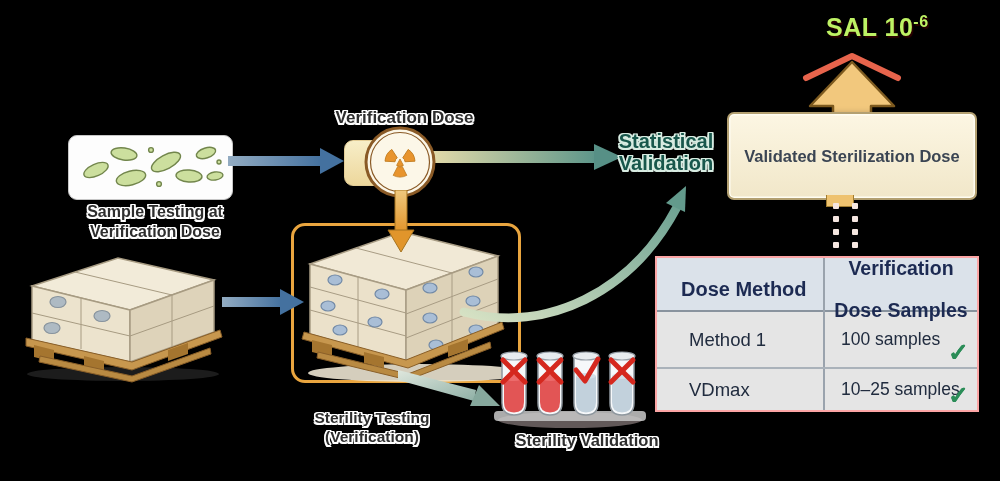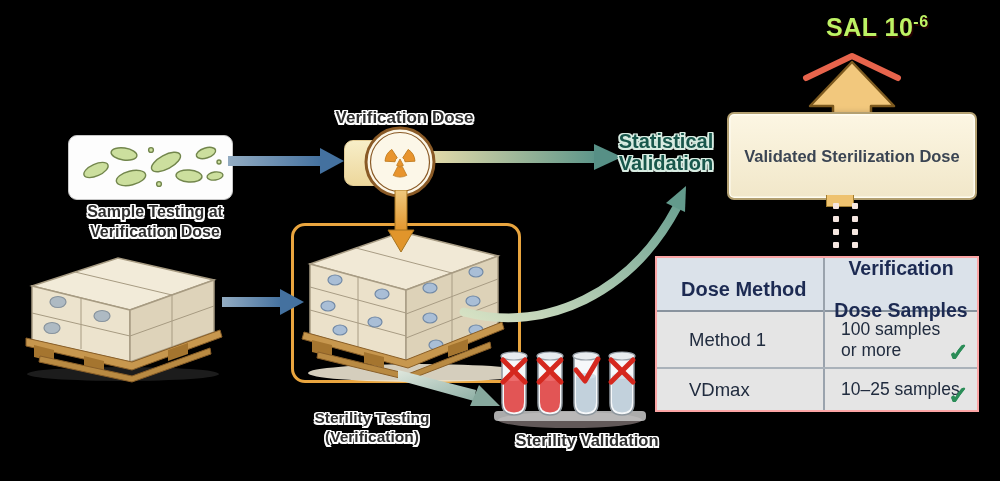--- a/index.html
+++ b/index.html
@@ -288,21 +288,20 @@
       <div class="c1">Dose Method</div>
       <div class="c2">
         <div>Verification</div>
         <div>Dose Samples</div>
       </div>
     </div>
     <div class="t-row t-body">
       <div class="c1">Method 1</div>
       <div class="c2">
         <div>100 samples</div>
-        <div>or more</div>
         <span class="check">✓</span>
       </div>
     </div>
     <div class="t-row t-body last">
       <div class="c1">VDmax</div>
       <div class="c2">
         <div>10–25 samples</div>
         <span class="check">✓</span>
       </div>
     </div>

